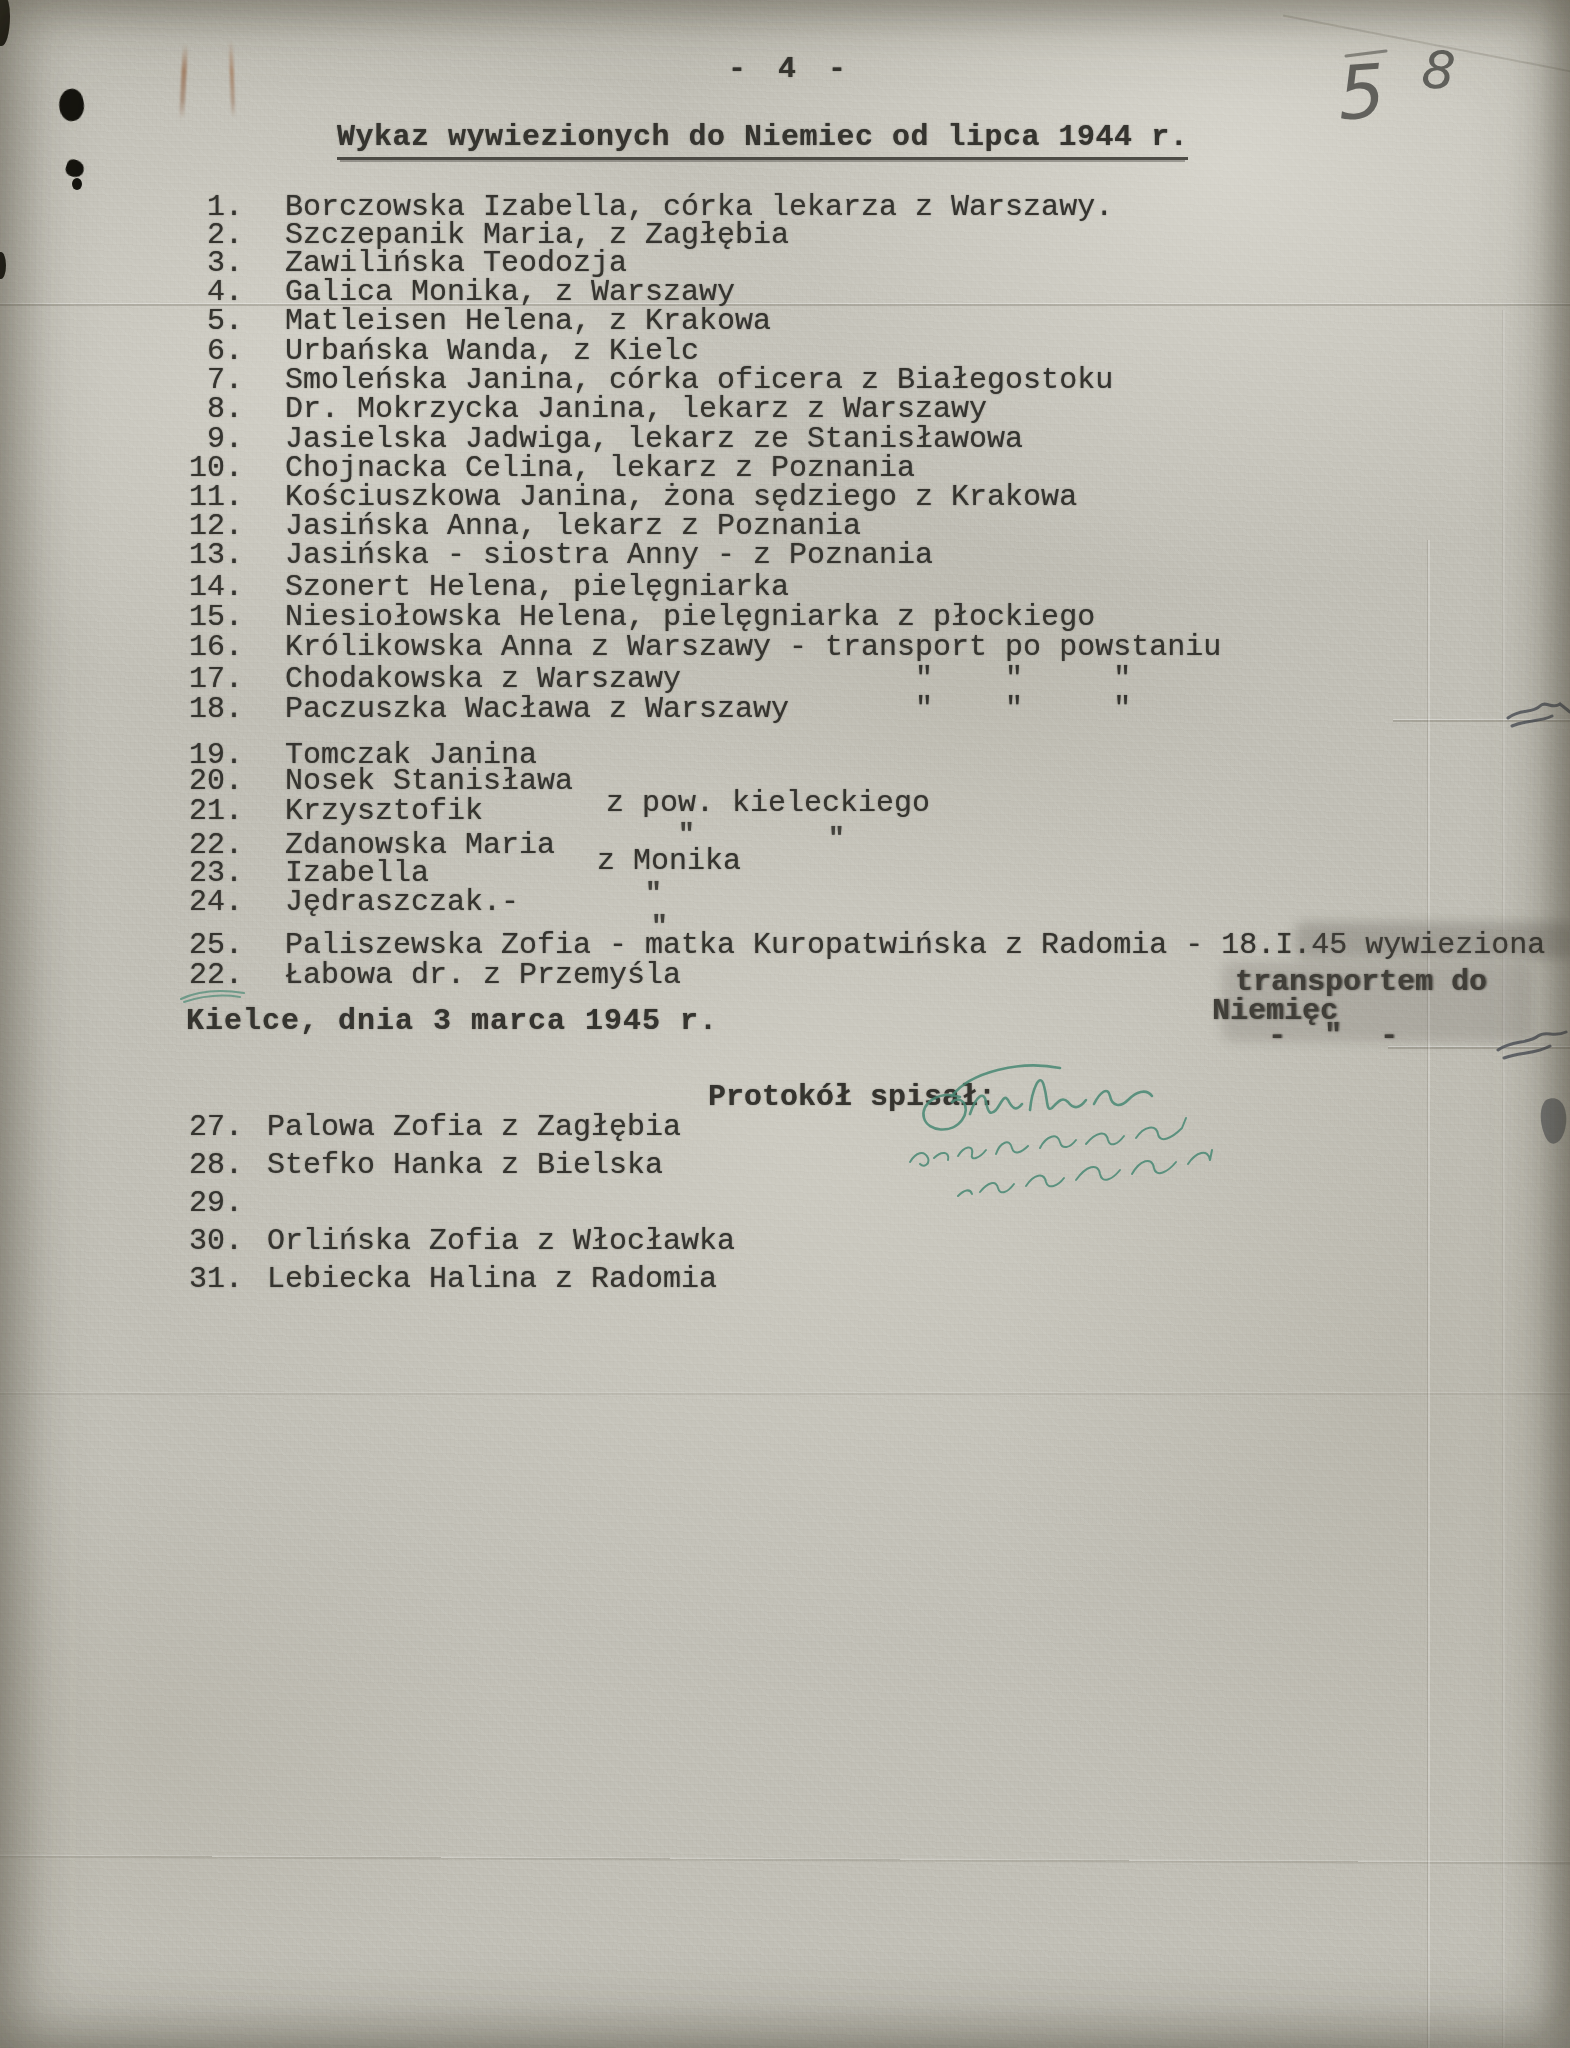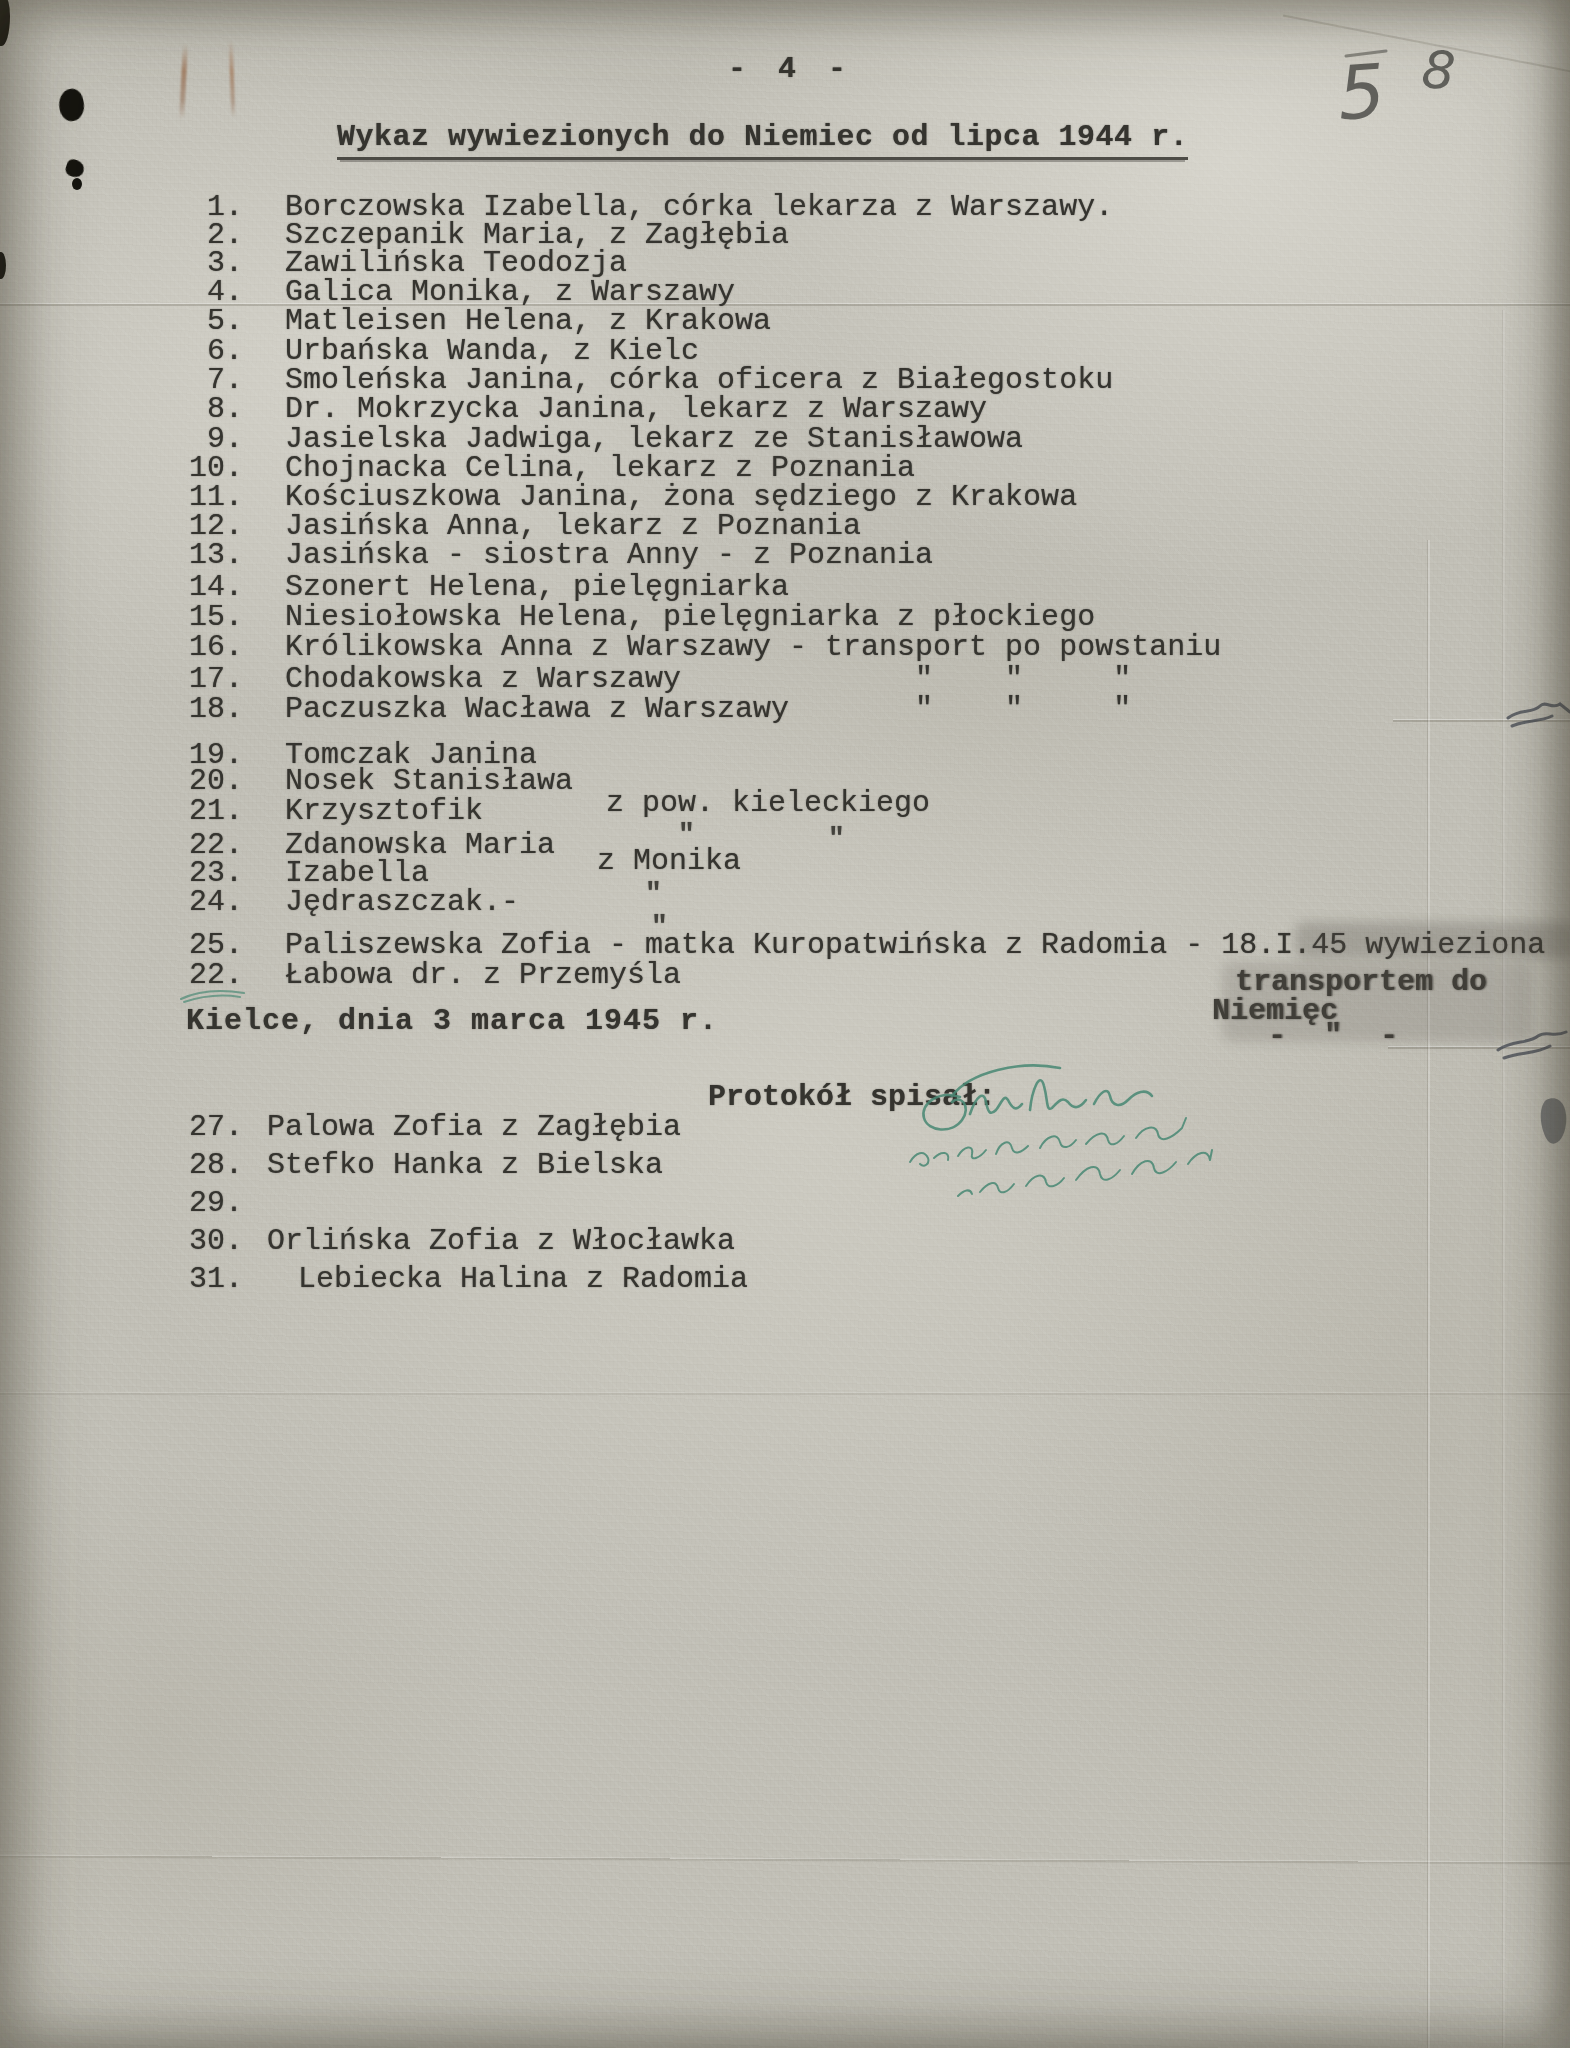--- a/index.html
+++ b/index.html
@@ -175,21 +175,21 @@
   </div>
       <div class="row typed l2" style="top: 1150px;">
     <span class="num">28.</span><span class="txt">Stefko Hanka z Bielska</span>
   </div>
       <div class="row typed l2" style="top: 1188px;">
     <span class="num">29.</span>
   </div>
       <div class="row typed l2" style="top: 1226px;">
     <span class="num">30.</span><span class="txt">Orlińska Zofia z Włocławka</span>
   </div>
-      <div class="row typed l2" style="top: 1264px; gap: 31px;">
+      <div class="row typed l2" style="top: 1264px;">
     <span class="num">31.</span><span class="txt">Lebiecka Halina z Radomia</span>
   </div>
     </div>
 
   <div class="abs typed anno" style="left:606px;top:788px;">z pow. kieleckiego</div>
   <div class="abs typed ditto" style="left:678px;top:821px;">"</div>
   <div class="abs typed ditto" style="left:828px;top:825px;">"</div>
   <div class="abs typed anno" style="left:597px;top:846px;">z Monika</div>
   <div class="abs typed ditto" style="left:645px;top:880px;">"</div>
   <div class="abs typed ditto" style="left:651px;top:913px;">"</div>

